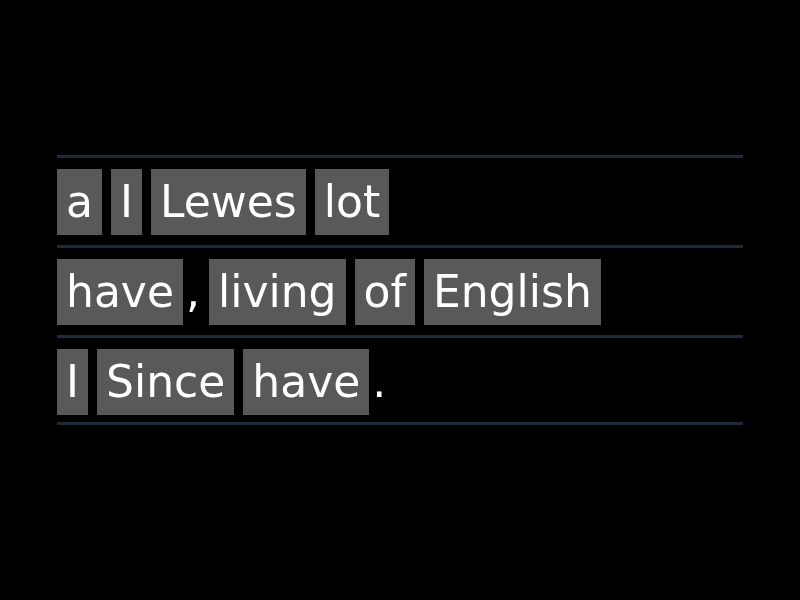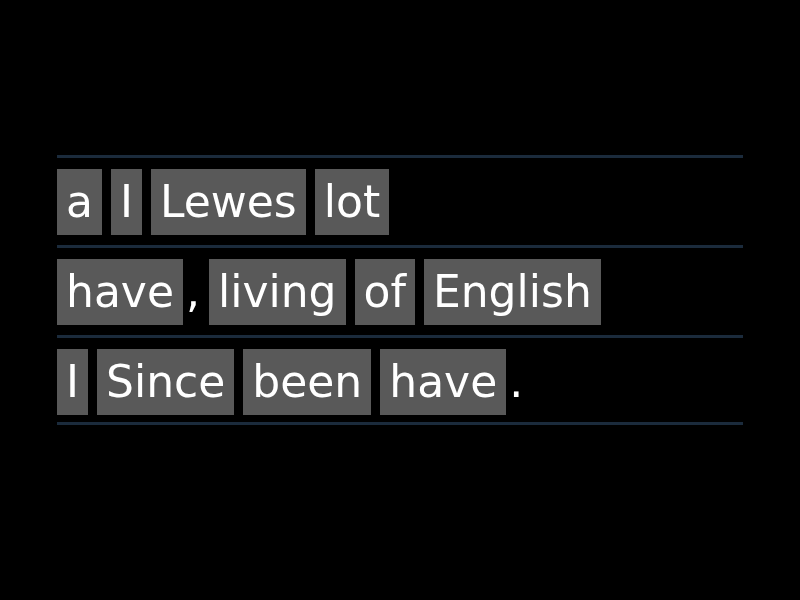--- a/index.html
+++ b/index.html
@@ -107,21 +107,20 @@
           <span class="tile">living</span>
           <span class="tile">of</span>
           <span class="tile">English</span>
         </div>
     </div>
 
     <div class="drop-line">
       <div class="tiles">
           <span class="tile">I</span>
           <span class="tile">Since</span>
-          <span class="tile">been</span>
           <span class="tile">have</span>
           <span class="punct tight">.</span>
         </div>
     </div>
 
   </div>
 
 </div>
 
 </body></html>

